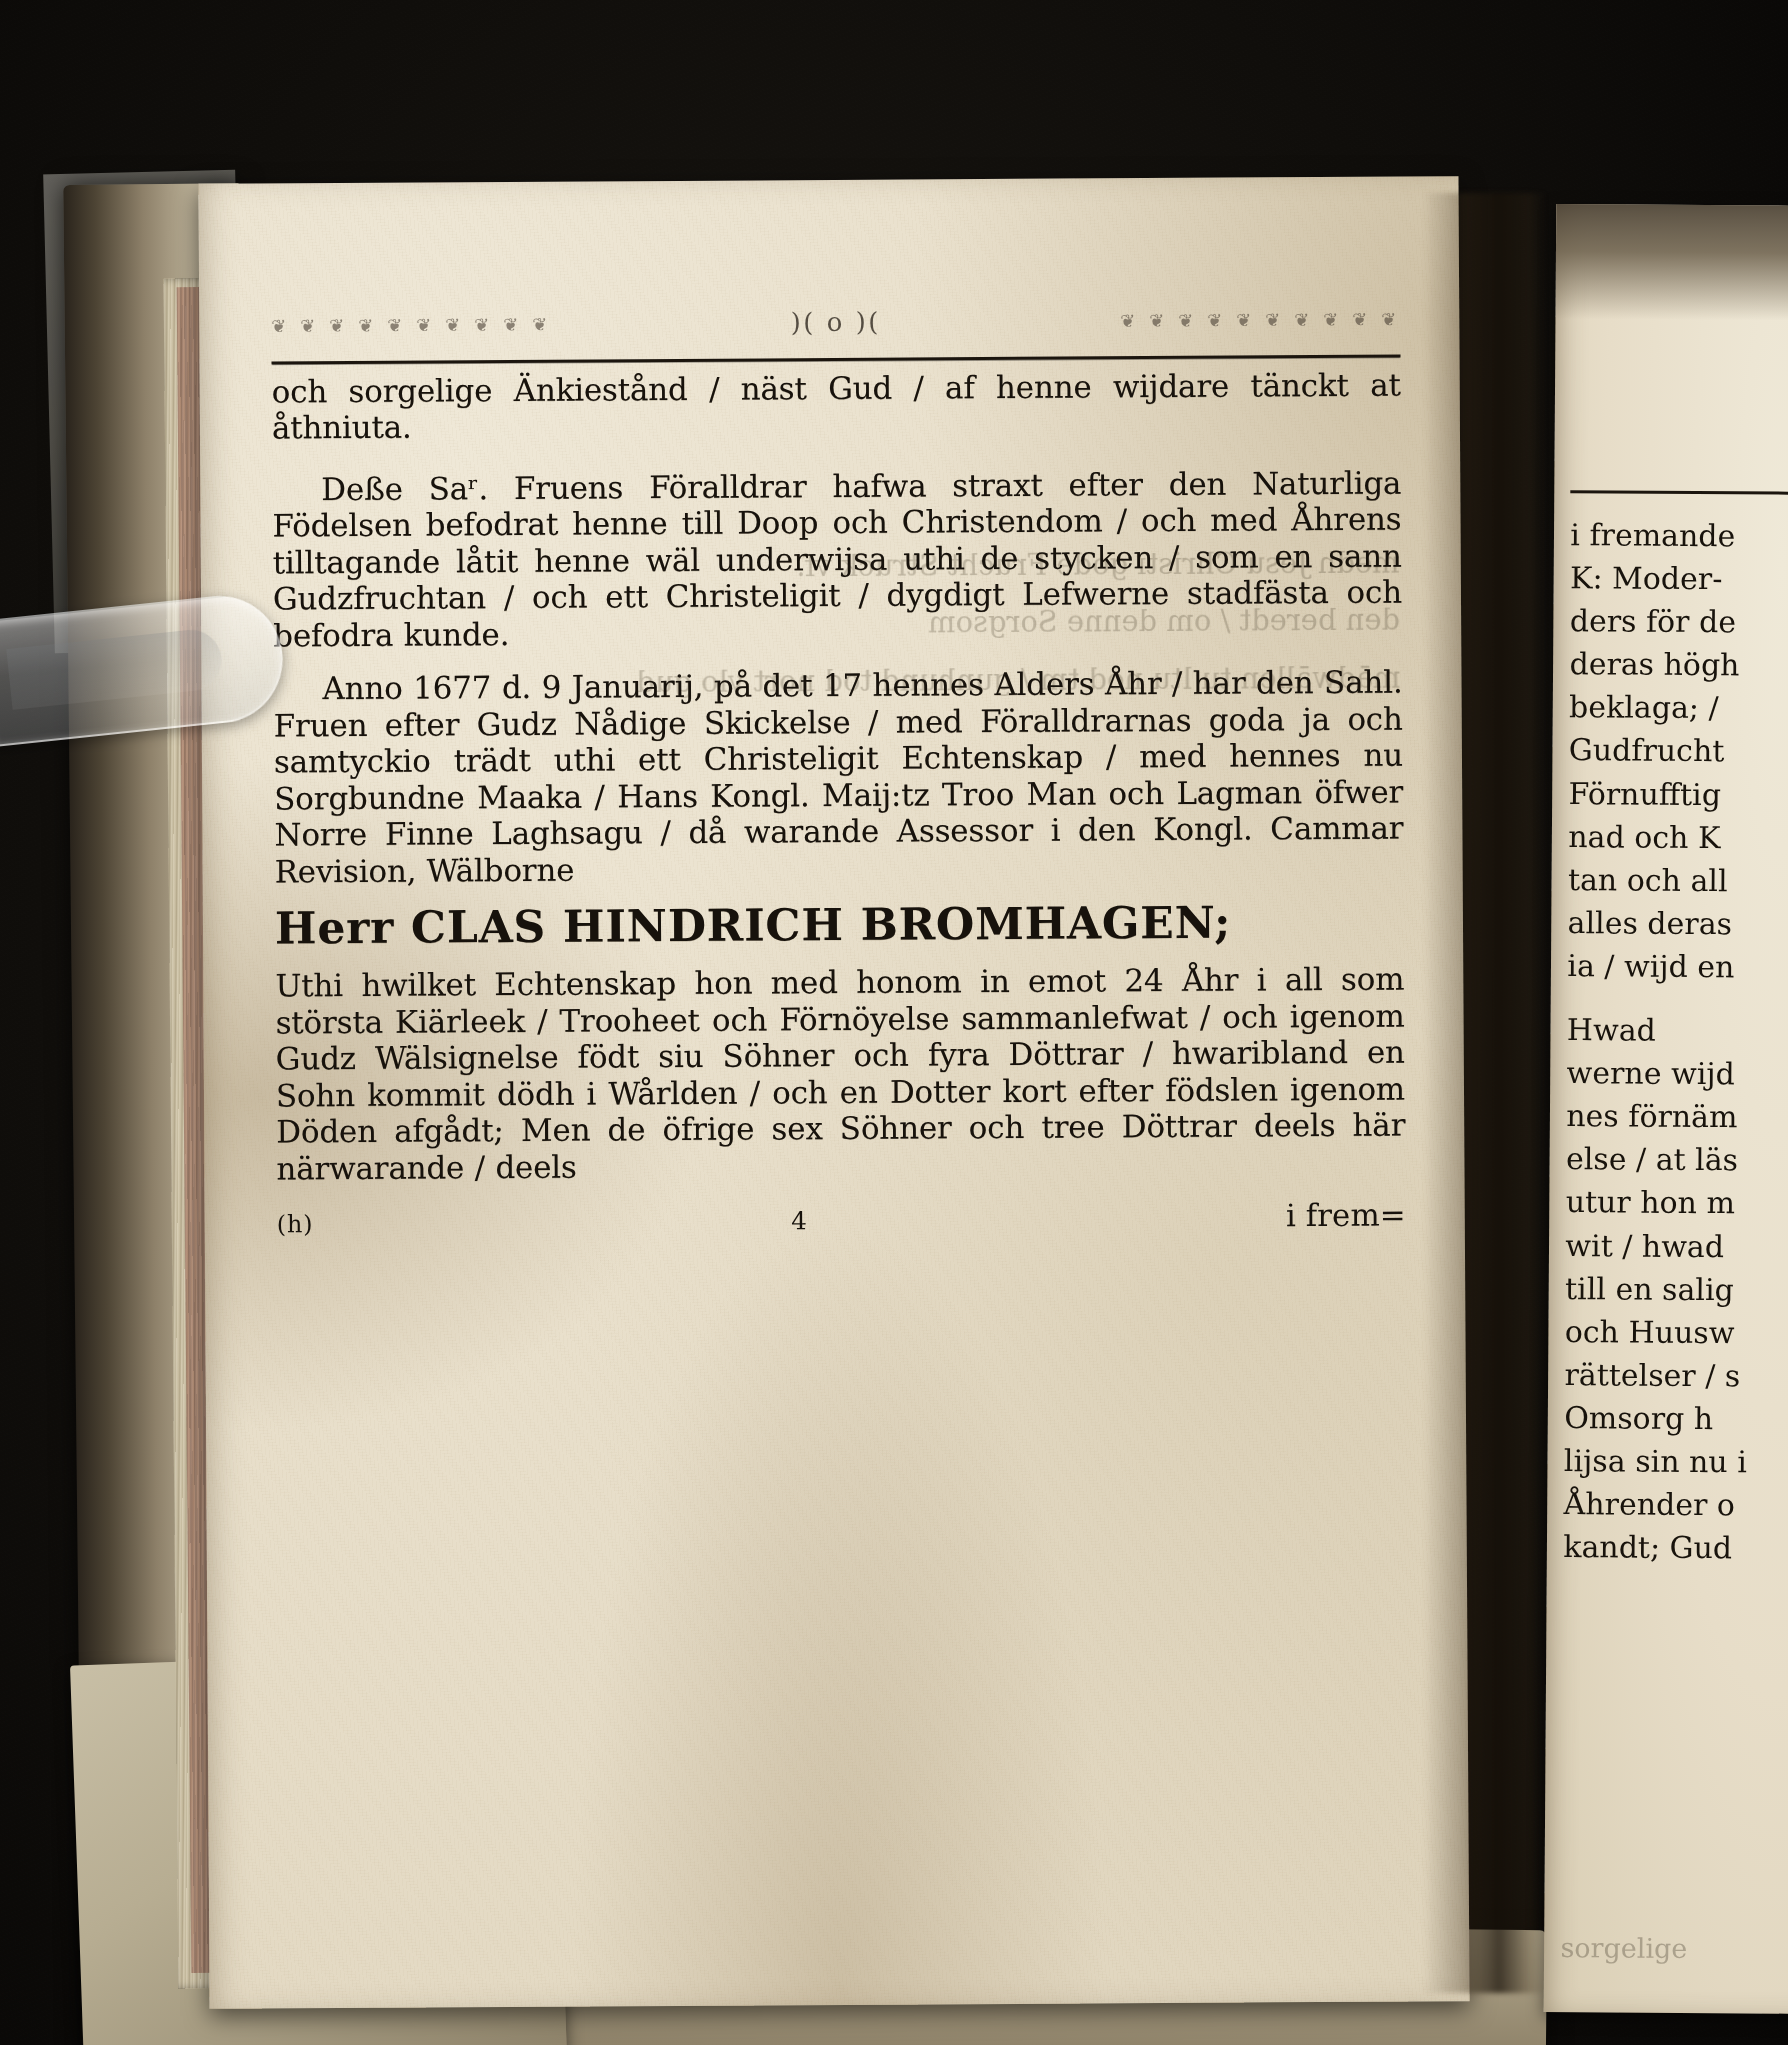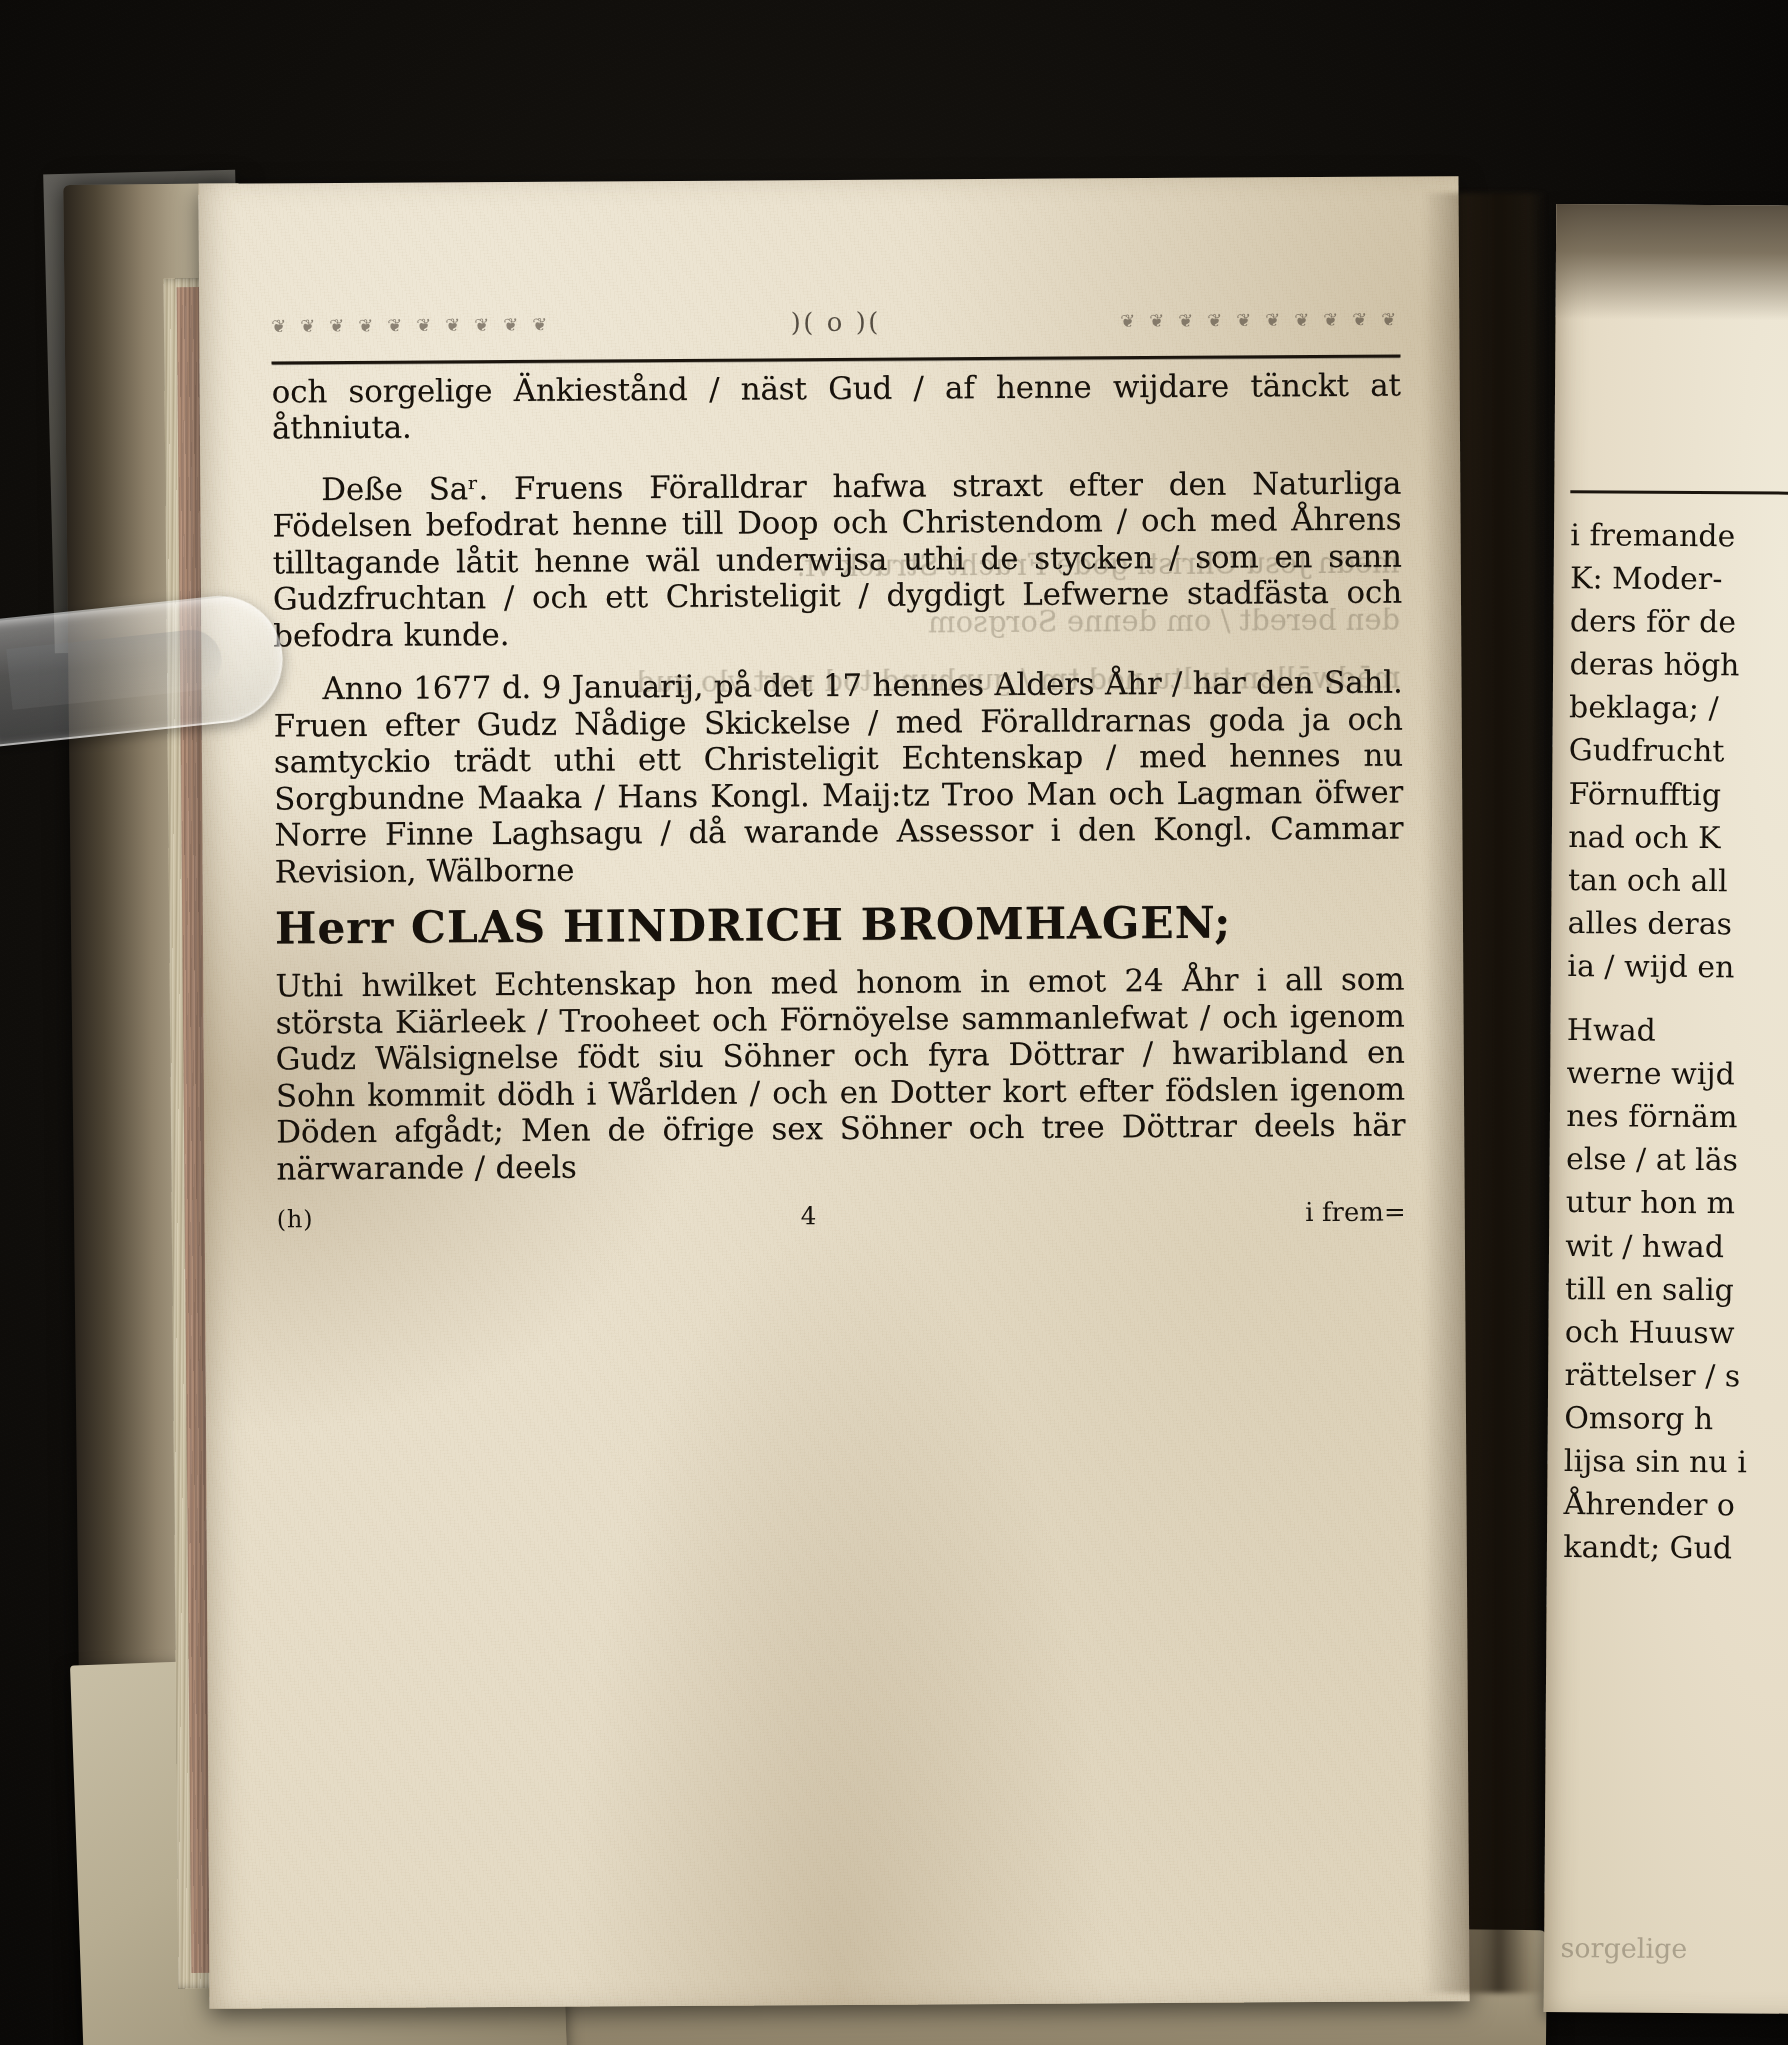--- a/index.html
+++ b/index.html
@@ -216,21 +216,21 @@
 
   .catchline {
     display: flex;
     justify-content: space-between;
     align-items: baseline;
     margin-top: 16.4px;
     font-size: 25px;
   }
   .sig { font-size: 24px; letter-spacing: 0.8px; }
   .pagenum { font-size: 24.5px; letter-spacing: 1.6px; }
-  .catchword { font-size: 26px; }
+  .catchword { font-size: 31px; }
 
   
   .showthrough {
     position: absolute;
     left: 78px;
     top: 368px;
     width: 1121px;
     color: #5d533f;
     opacity: .30;
     font-size: 29px;

